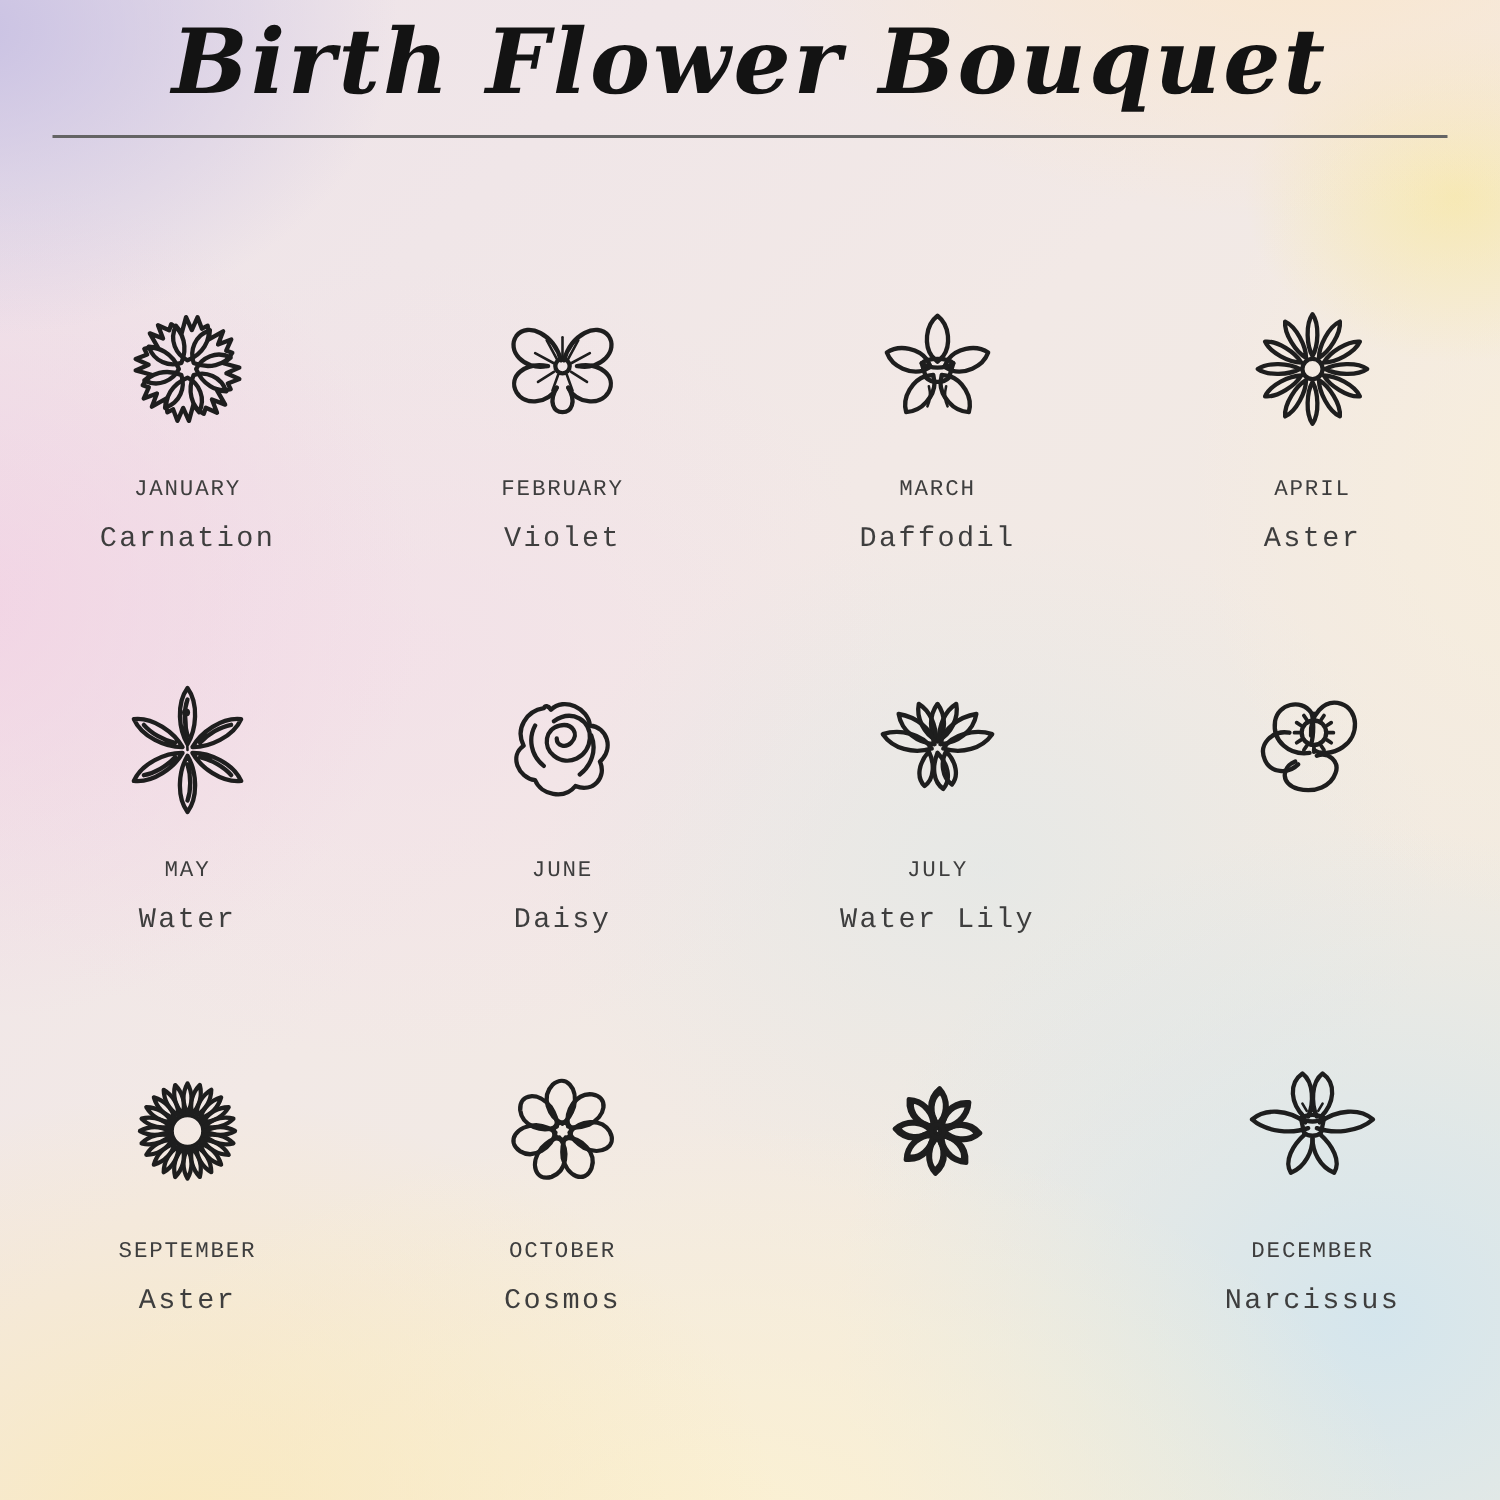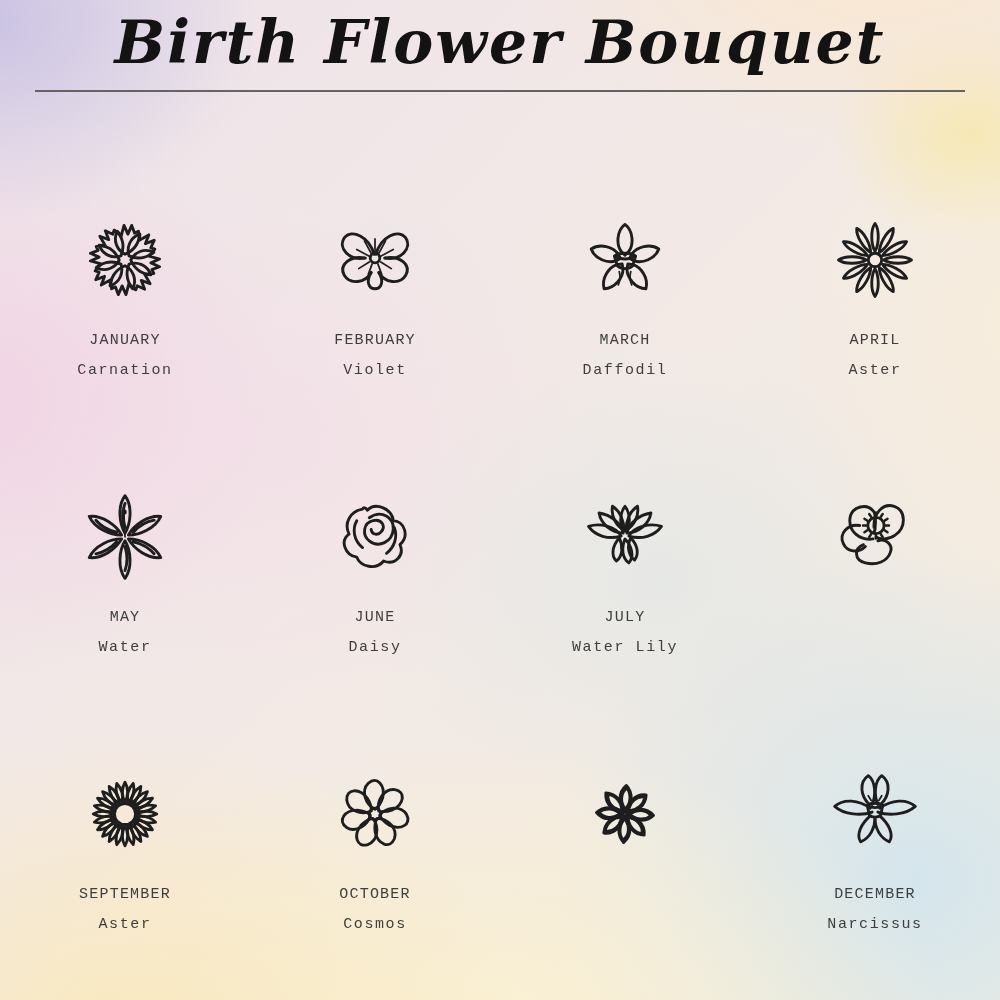--- a/index.html
+++ b/index.html
@@ -27,40 +27,40 @@
     font-size:60px; line-height:84px; letter-spacing:2px;
   }
   .divider {
     width:930px; height:0; margin:6px auto 0;
     border:none; border-top:2px solid #646464;
   }
   .grid {
     display:grid; grid-template-columns:repeat(4,1fr);
     row-gap:82px; margin-top:106px;
   }
-  .cell { margin:14px; display:flex; flex-direction:column; align-items:center; }
+  .cell { margin:0; display:flex; flex-direction:column; align-items:center; }
   .icon { width:96px; height:96px; }
   .icon svg {
     width:100%; height:100%;
     stroke:#1e1e1e; fill:none; stroke-width:3;
     stroke-linecap:round; stroke-linejoin:round;
   }
   .icon svg .thin  { stroke-width:1.8; }
   .icon svg .teeth { stroke-width:2.6; }
   .icon svg .dot   { fill:#1e1e1e; stroke:none; }
   .caption { text-align:center; }
   .month {
     margin-top:24px;
     font-family:"Liberation Mono","DejaVu Sans Mono",monospace;
     font-size:15px; letter-spacing:1.2px; color:#3e3e3e; white-space:nowrap;
   }
   .flower {
     margin-top:13px;
     font-family:"Liberation Mono","DejaVu Sans Mono",monospace;
-    font-size:15px; letter-spacing:1.6px; color:#3e3e3e; white-space:nowrap;
+    font-size:19px; letter-spacing:1.6px; color:#3e3e3e; white-space:nowrap;
   }
 </style>
 </head>
 <body>
 
 <div class="page">
 
   <header class="header">
     <h1 class="title">Birth Flower Bouquet</h1>
     <hr class="divider">

